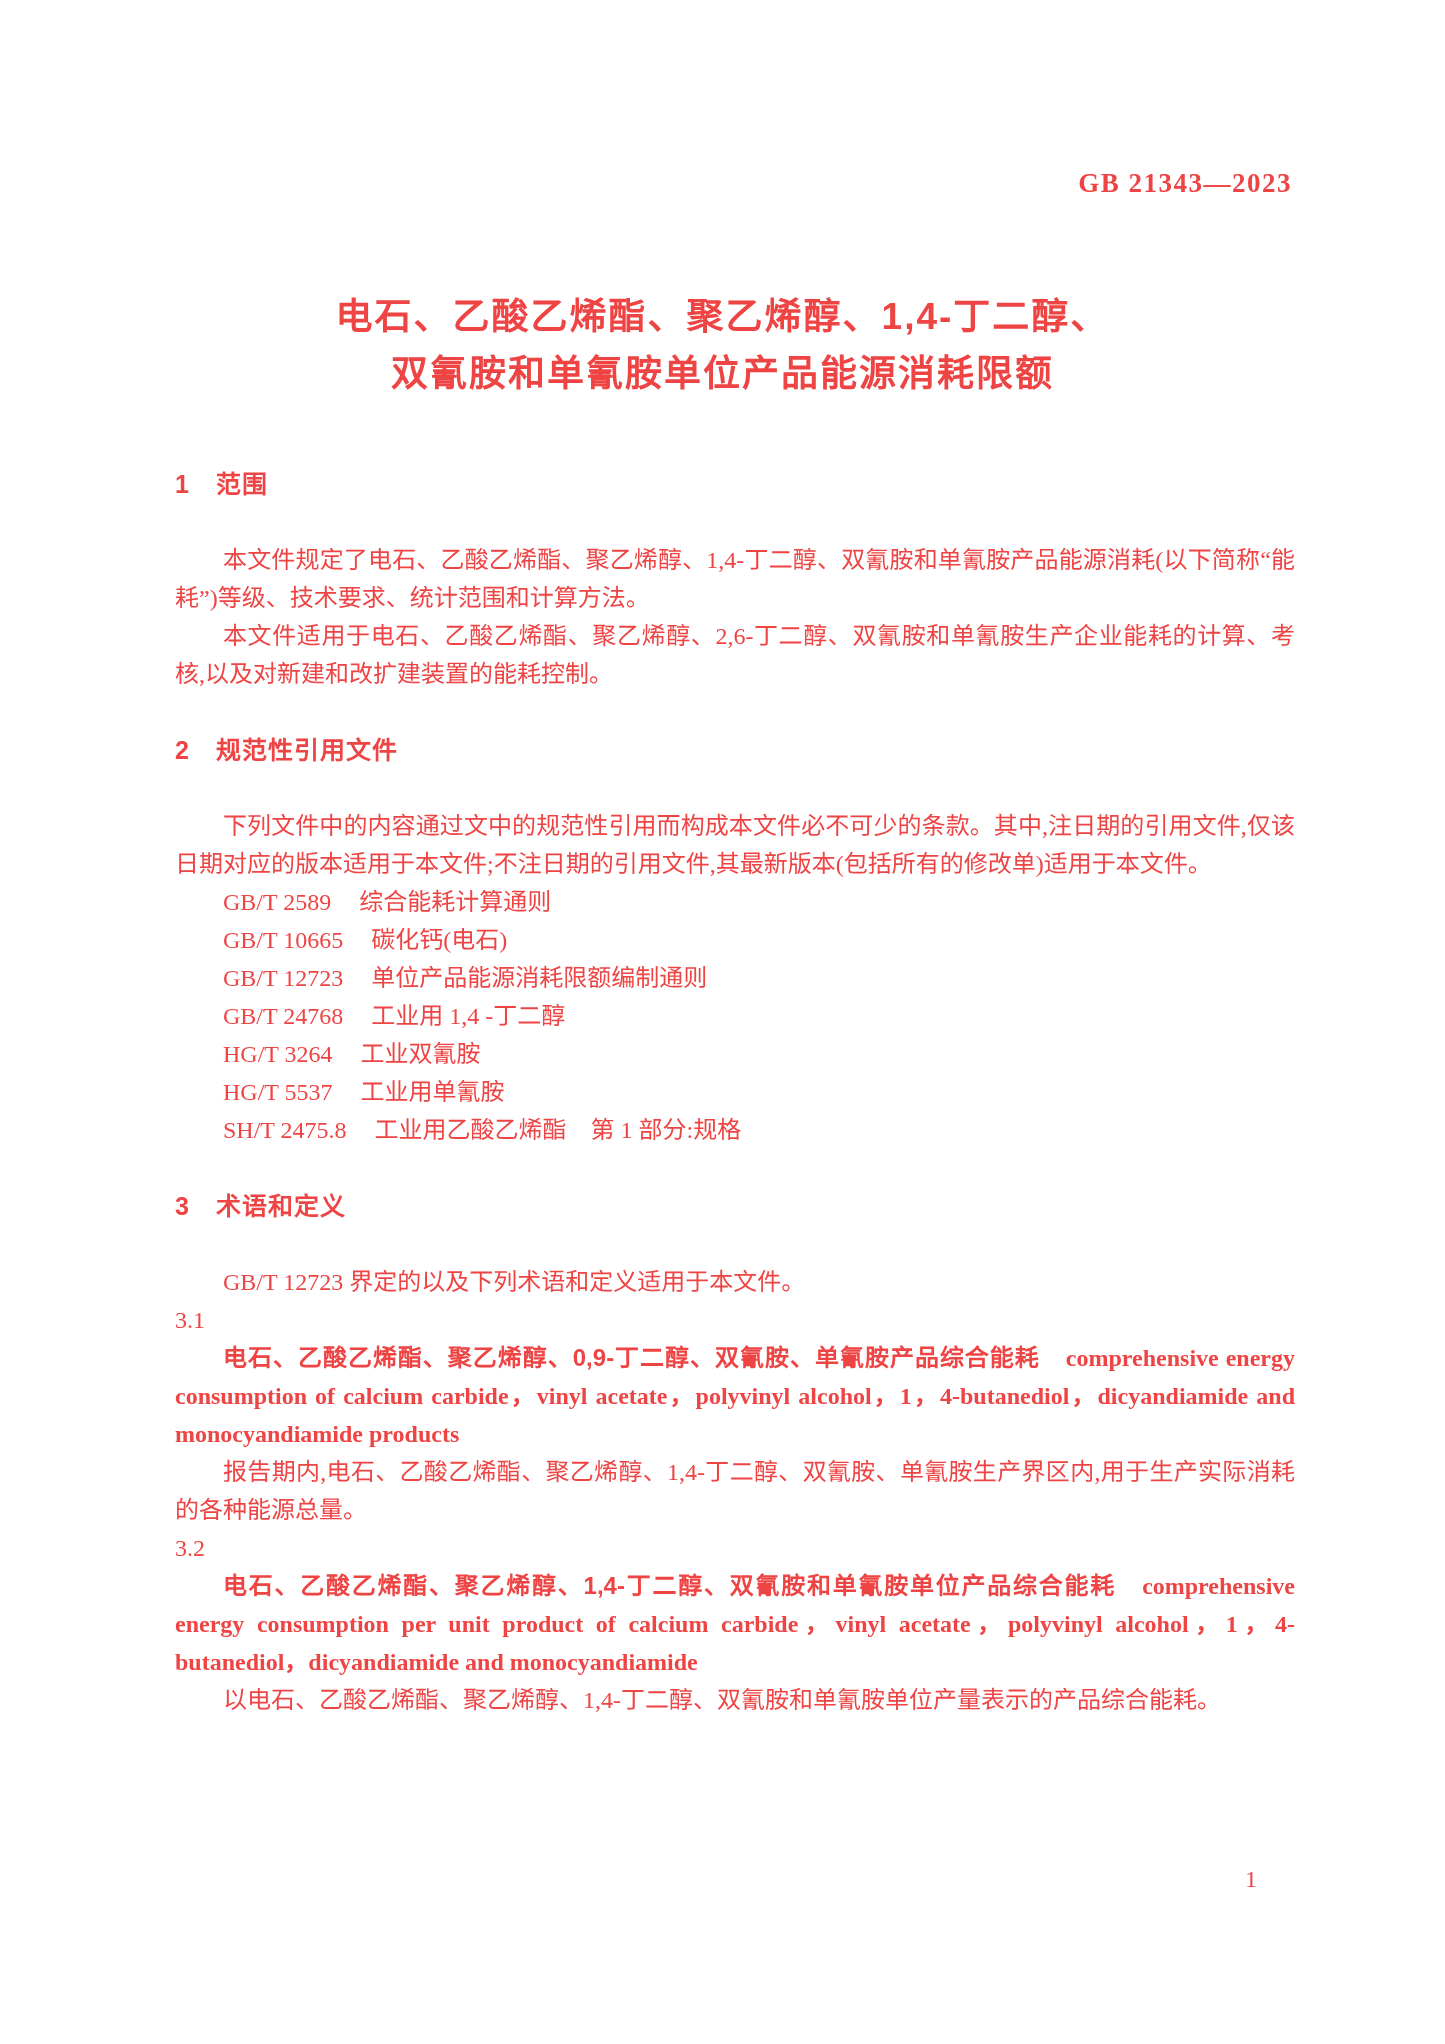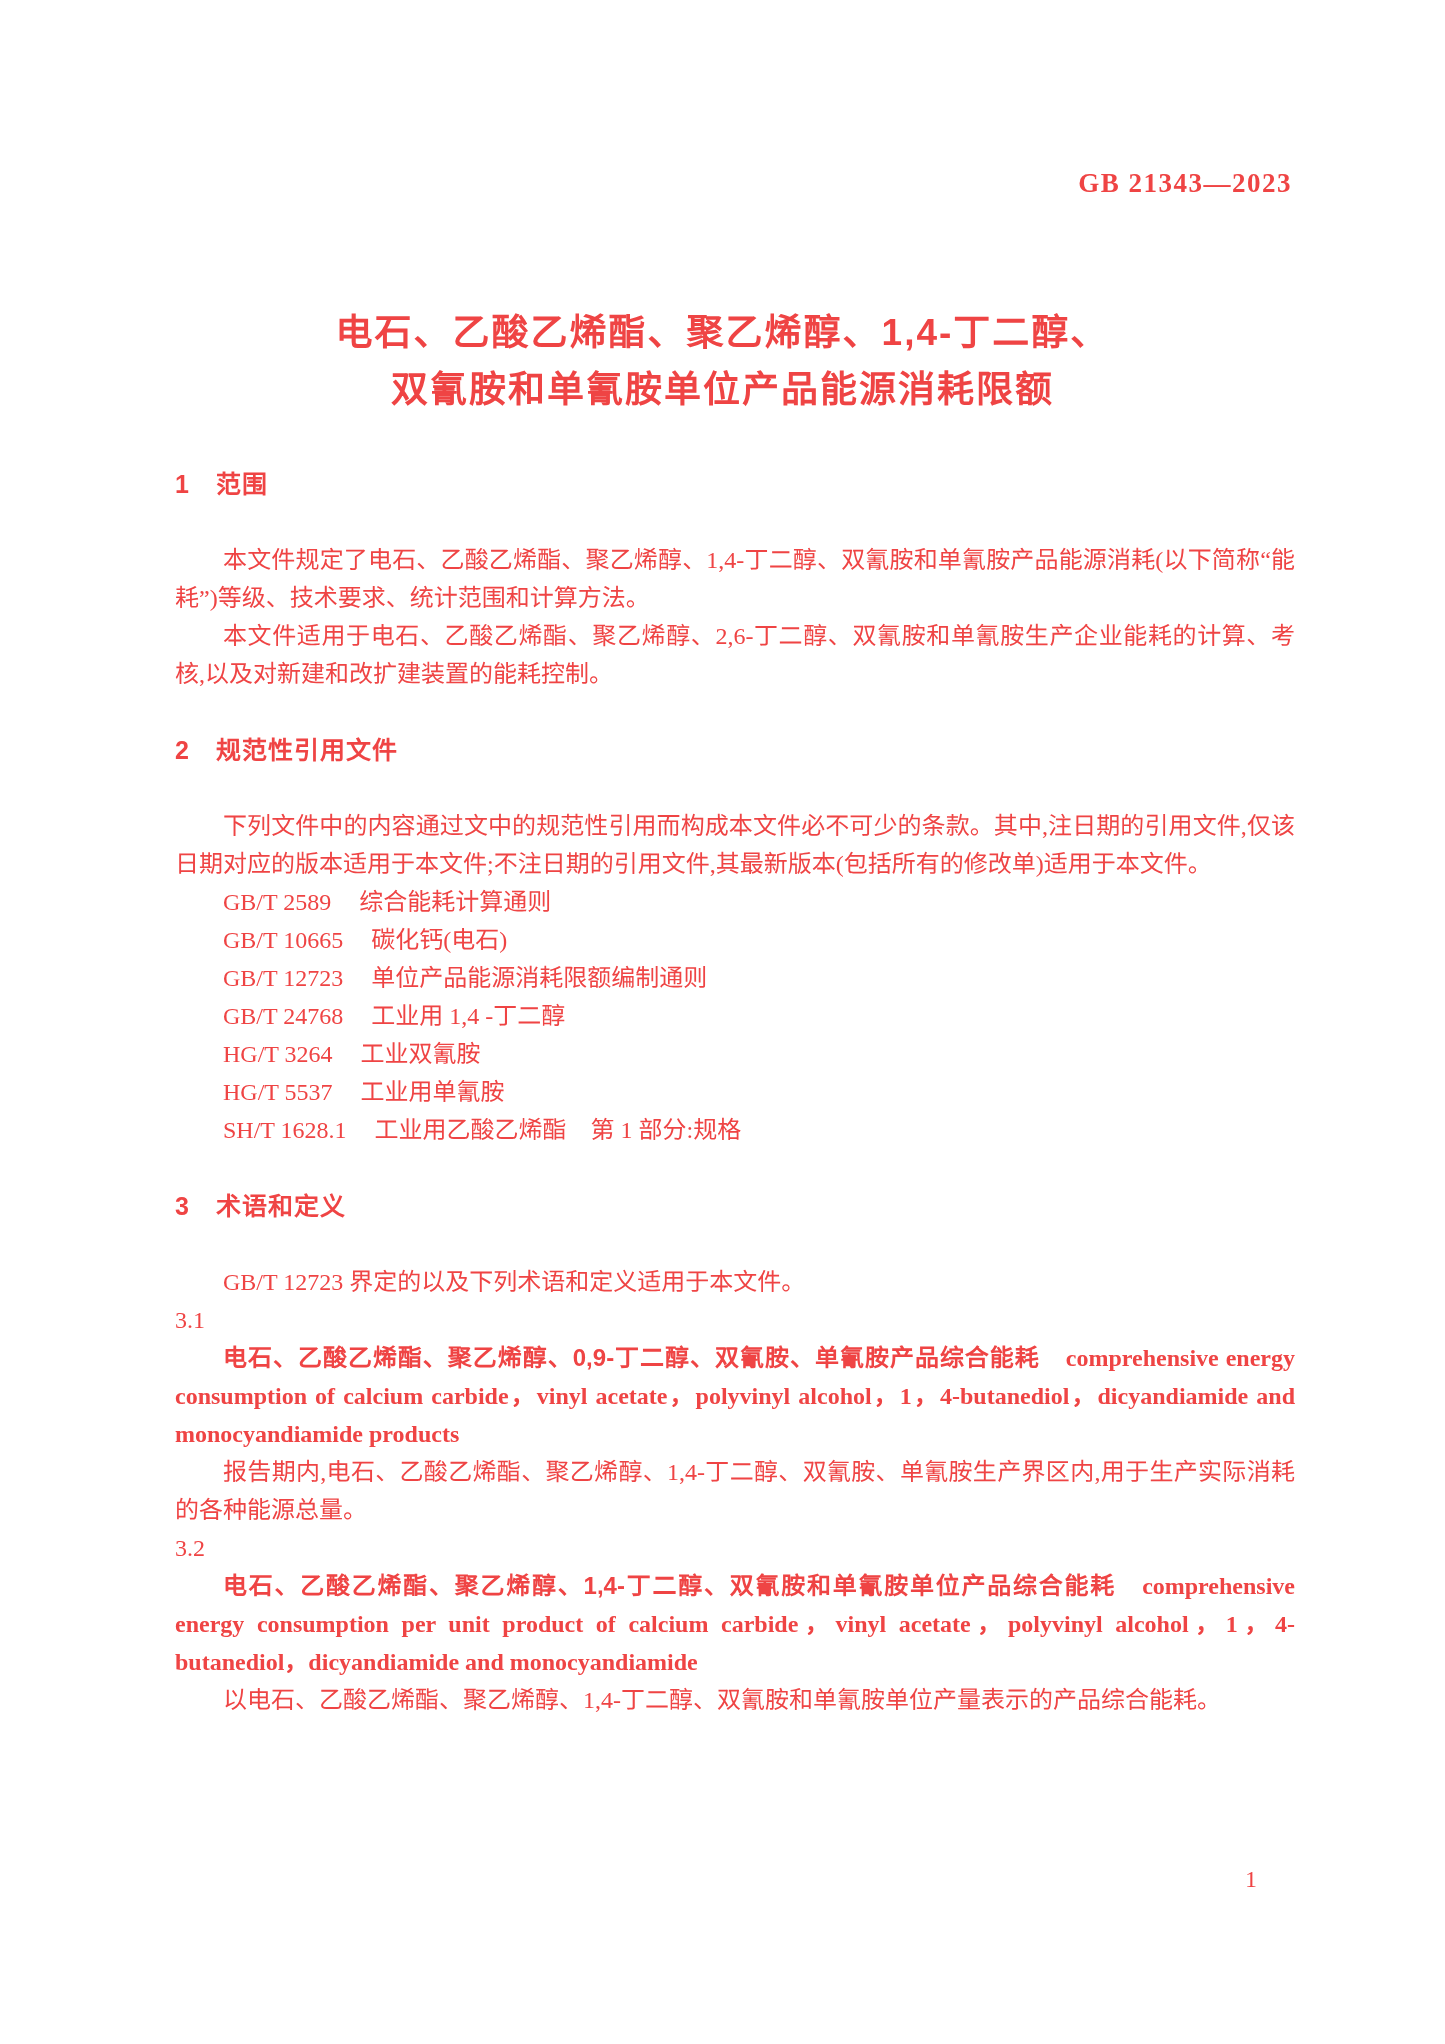--- a/index.html
+++ b/index.html
@@ -6,21 +6,21 @@
   .page {
     position:relative; width:1445px; height:2044px; margin:0 auto;
     background:#ffffff; color:#ef4444; overflow:hidden;
   }
   .std-code {
     position:absolute; top:168px; right:153px;
     font-family:"Liberation Serif","DejaVu Serif",serif;
     font-weight:700; font-size:27px; letter-spacing:1.5px; white-space:nowrap;
   }
   .doc-title {
-    position:absolute; top:304px; left:70px; right:70px; margin:0;
+    position:absolute; top:288px; left:70px; right:70px; margin:0;
     text-align:center;
     font-family:"Liberation Sans","DejaVu Sans",sans-serif;
     font-weight:700; font-size:37px; line-height:57px; letter-spacing:2px;
   }
   .doc-title .title-line { display:block; }
   .content {
     position:absolute; top:465px; left:175px; width:1120px;
     font-family:"Liberation Serif","DejaVu Serif",serif;
     font-size:24px; line-height:38px; text-align:justify;
   }
@@ -74,21 +74,21 @@
     <div class="sec-heading">
       <span class="sec-num">2</span><span>规范性引用文件</span>
     </div>
     <p class="para">下列文件中的内容通过文中的规范性引用而构成本文件必不可少的条款。其中,注日期的引用文件,仅该日期对应的版本适用于本文件;不注日期的引用文件,其最新版本(包括所有的修改单)适用于本文件。</p>
     <p class="ref-line"><span class="ref-code">GB/T 2589</span><span>综合能耗计算通则</span></p>
     <p class="ref-line"><span class="ref-code">GB/T 10665</span><span>碳化钙(电石)</span></p>
     <p class="ref-line"><span class="ref-code">GB/T 12723</span><span>单位产品能源消耗限额编制通则</span></p>
     <p class="ref-line"><span class="ref-code">GB/T 24768</span><span>工业用 1,4 -丁二醇</span></p>
     <p class="ref-line"><span class="ref-code">HG/T 3264</span><span>工业双氰胺</span></p>
     <p class="ref-line"><span class="ref-code">HG/T 5537</span><span>工业用单氰胺</span></p>
-    <p class="ref-line"><span class="ref-code">SH/T 1628.1</span><span>工业用乙酸乙烯酯　第 1 部分:规格</span></p>
+    <p class="ref-line"><span class="ref-code">SH/T 2475.8</span><span>工业用乙酸乙烯酯　第 1 部分:规格</span></p>
 
     <div class="sec-heading">
       <span class="sec-num">3</span><span>术语和定义</span>
     </div>
     <p class="para">GB/T 12723 界定的以及下列术语和定义适用于本文件。</p>
 
     <p class="clause-num">3.1</p>
     <p class="term-para"><span class="term-zh">电石、乙酸乙烯酯、聚乙烯醇、0,9-丁二醇、双氰胺、单氰胺产品综合能耗</span><span class="term-en">comprehensive energy consumption of calcium carbide，vinyl acetate，polyvinyl alcohol，1，4-butanediol，dicyandiamide and monocyandiamide products</span></p>
     <p class="para">报告期内,电石、乙酸乙烯酯、聚乙烯醇、1,4-丁二醇、双氰胺、单氰胺生产界区内,用于生产实际消耗的各种能源总量。</p>
 

